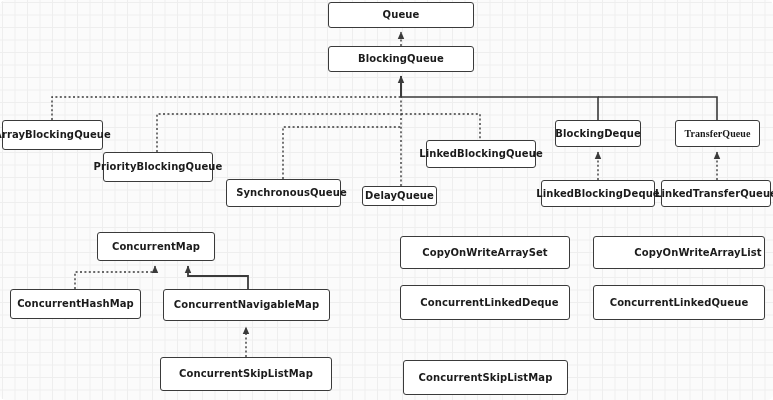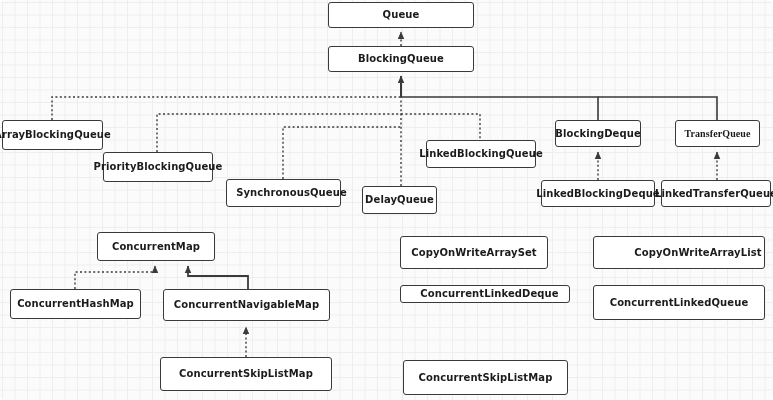--- a/index.html
+++ b/index.html
@@ -127,21 +127,21 @@
   </div>
   <div class="node" style="left: 2px; top: 120px; width: 101px; height: 30px;">
     <span class="node-label">ArrayBlockingQueue</span>
   </div>
   <div class="node" style="left: 103px; top: 152px; width: 110px; height: 30px;">
     <span class="node-label">PriorityBlockingQueue</span>
   </div>
   <div class="node" style="left: 226px; top: 179px; width: 115px; height: 28px; padding-left: 16px;">
     <span class="node-label">SynchronousQueue</span>
   </div>
-  <div class="node" style="left: 362px; top: 186px; width: 75px; height: 28px;">
+  <div class="node" style="left: 362px; top: 186px; width: 75px; height: 20px;">
     <span class="node-label">DelayQueue</span>
   </div>
   <div class="node" style="left: 426px; top: 140px; width: 110px; height: 28px;">
     <span class="node-label">LinkedBlockingQueue</span>
   </div>
   <div class="node" style="left: 555px; top: 120px; width: 86px; height: 27px;">
     <span class="node-label">BlockingDeque</span>
   </div>
   <div class="node" style="left: 675px; top: 120px; width: 85px; height: 27px; font-family: Liberation Serif, serif;">
     <span class="node-label">TransferQueue</span>
@@ -157,27 +157,27 @@
   </div>
   <div class="node" style="left: 10px; top: 289px; width: 131px; height: 30px;">
     <span class="node-label">ConcurrentHashMap</span>
   </div>
   <div class="node" style="left: 163px; top: 289px; width: 167px; height: 32px; align-items: center;">
     <span class="node-label">ConcurrentNavigableMap</span>
   </div>
   <div class="node" style="left: 160px; top: 357px; width: 172px; height: 34px;">
     <span class="node-label">ConcurrentSkipListMap</span>
   </div>
-  <div class="node" style="left: 400px; top: 236px; width: 148px; height: 33px;">
+  <div class="node" style="left: 400px; top: 236px; width: 170px; height: 33px;">
     <span class="node-label">CopyOnWriteArraySet</span>
   </div>
   <div class="node" style="left: 593px; top: 236px; width: 172px; height: 33px; padding-left: 38px;">
     <span class="node-label">CopyOnWriteArrayList</span>
   </div>
-  <div class="node" style="left: 400px; top: 285px; width: 170px; height: 18px; padding-left: 9px;">
+  <div class="node" style="left: 400px; top: 285px; width: 170px; height: 35px; padding-left: 9px;">
     <span class="node-label">ConcurrentLinkedDeque</span>
   </div>
   <div class="node" style="left: 593px; top: 285px; width: 172px; height: 35px;">
     <span class="node-label">ConcurrentLinkedQueue</span>
   </div>
   <div class="node" style="left: 403px; top: 360px; width: 165px; height: 35px;">
     <span class="node-label">ConcurrentSkipListMap</span>
   </div>
 
 </div>

